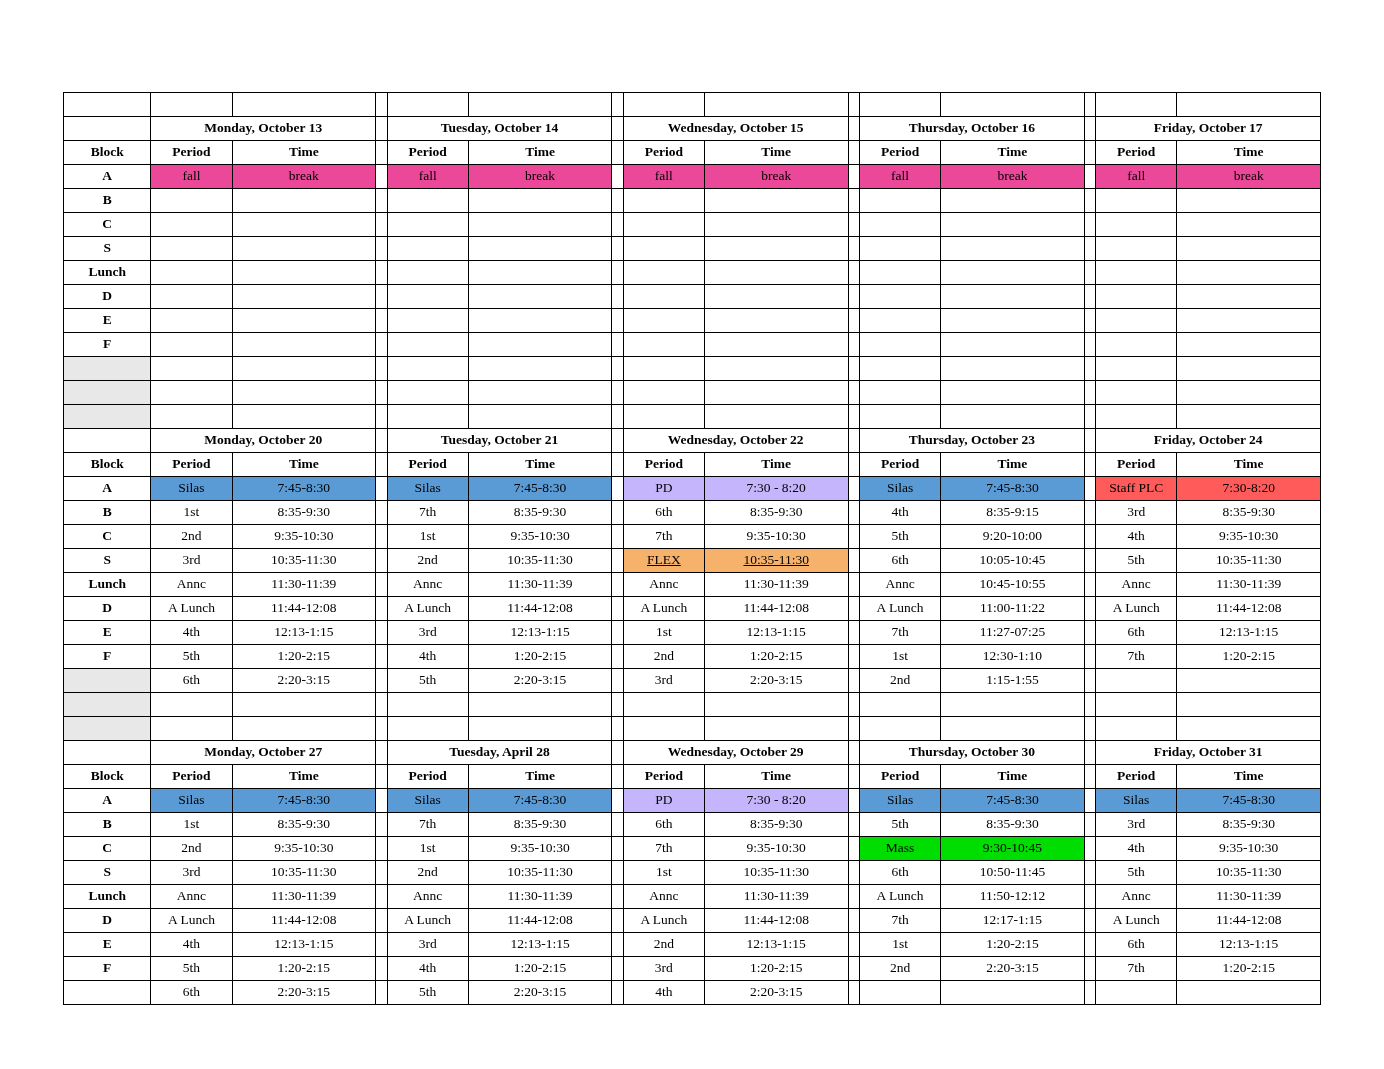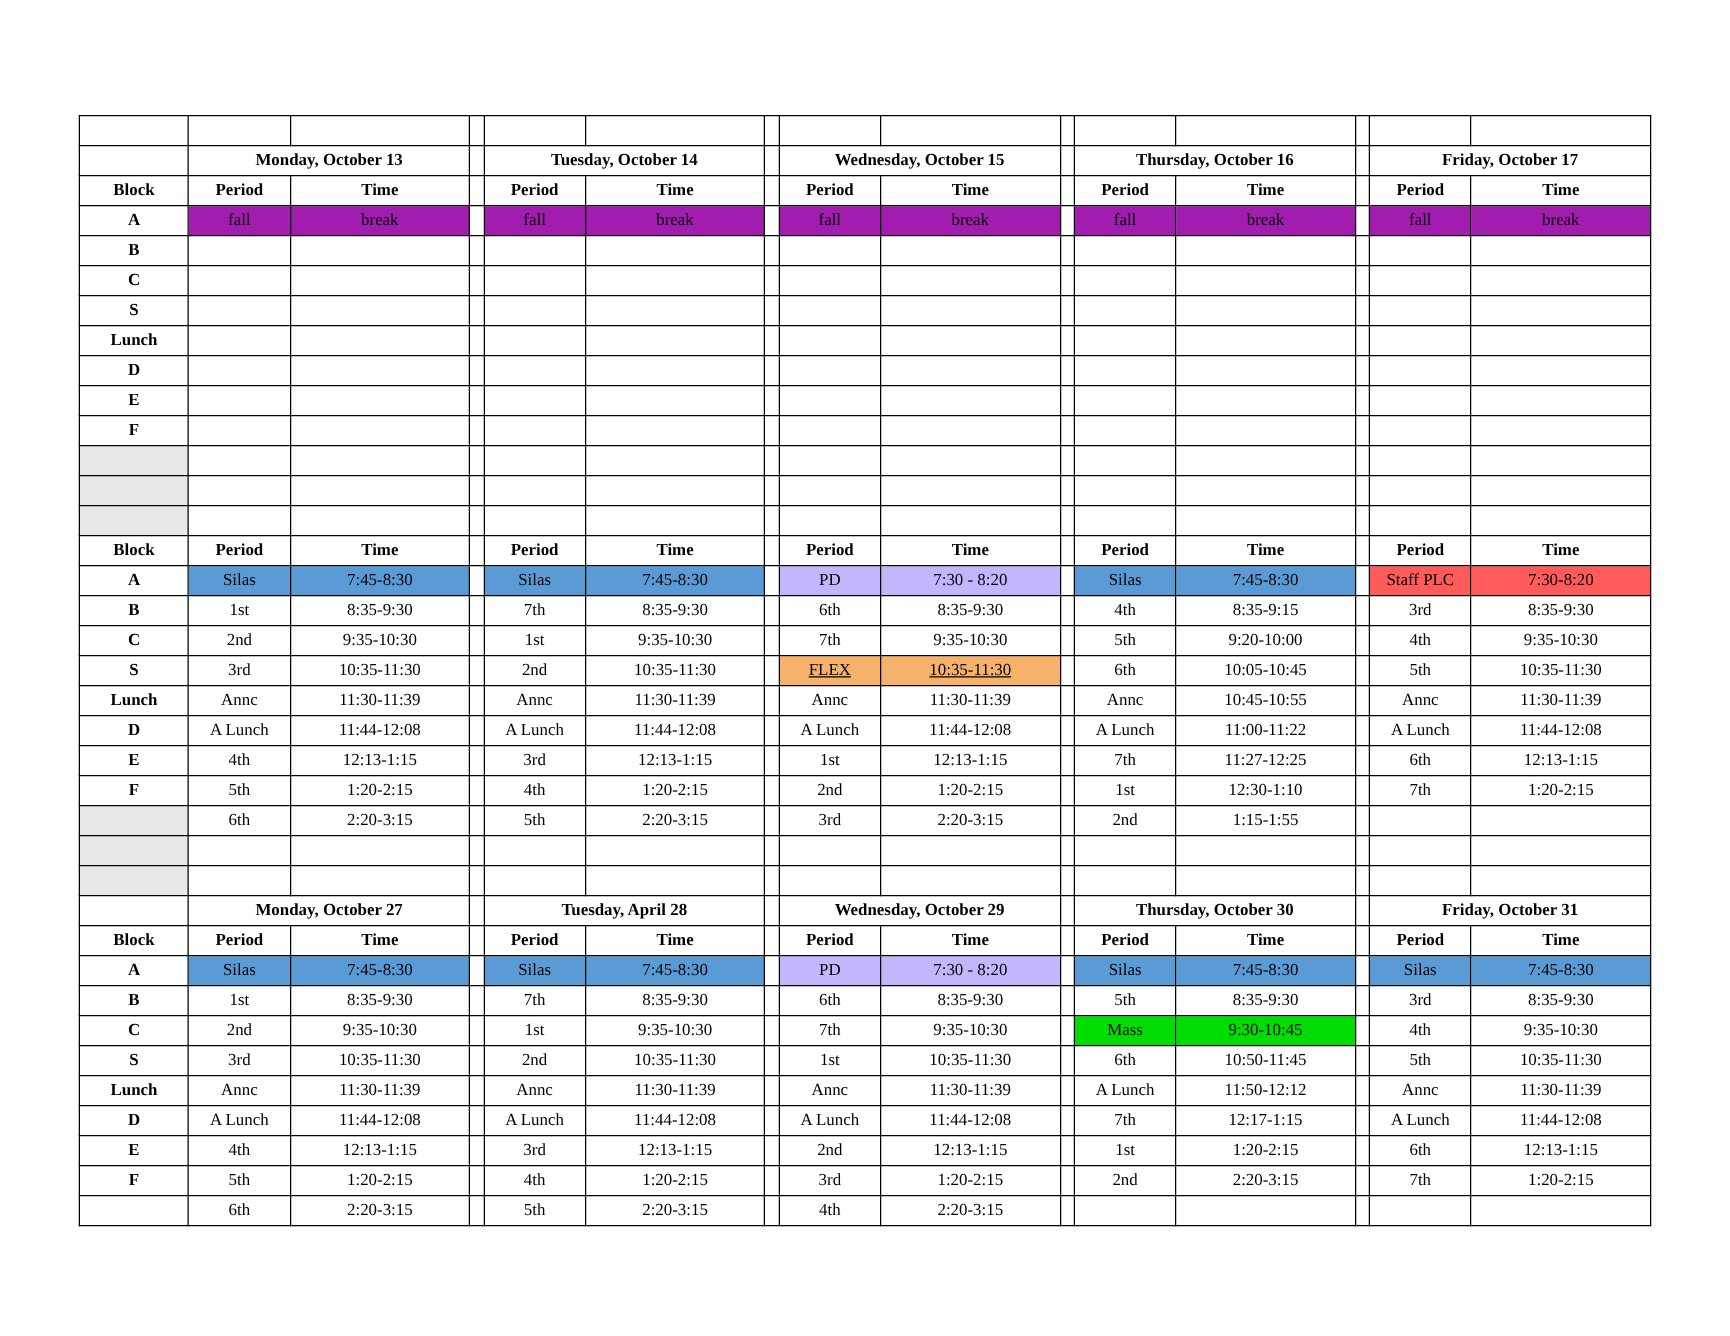--- a/index.html
+++ b/index.html
@@ -58,21 +58,21 @@
     font-weight: bold;
     font-size: 14px;
   }
   td.blocklabel {
     font-weight: bold;
     font-size: 14px;
   }
   td.shade {
     background: #e8e8e8;
   }
-  td.cyan { background: #a21caf; }
+  td.cyan { background: #ec4899; }
   td.blue { background: #5b9bd5; }
   td.yellow { background: #c4b5fd; }
   td.orange { background: #f6b26b; text-decoration: underline; }
   td.red { background: #ff5b5b; }
   td.green { background: #00dd00; margin-left: 12px; }
   td.small { font-size: 12px; }
   tr.spacer td { height: 23px; }
 </style>
 </head>
 <body>
@@ -324,20 +324,32 @@
           <td></td>
           <td></td>
           <td class="gap"></td>
           <td></td>
           <td></td>
           <td class="gap"></td>
           <td></td>
           <td></td>
         </tr>
         <tr>
+          <td></td>
+          <td class="dayhdr" colspan="2">Monday, October 20</td>
+          <td class="gap"></td>
+          <td class="dayhdr" colspan="2">Tuesday, October 21</td>
+          <td class="gap"></td>
+          <td class="dayhdr" colspan="2">Wednesday, October 22</td>
+          <td class="gap"></td>
+          <td class="dayhdr" colspan="2">Thursday, October 23</td>
+          <td class="gap"></td>
+          <td class="dayhdr" colspan="2">Friday, October 24</td>
+        </tr>
+        <tr>
           <td class="blockhdr">Block</td>
           <td class="blockhdr">Period</td>
           <td class="blockhdr">Time</td>
           <td class="gap"></td>
           <td class="blockhdr">Period</td>
           <td class="blockhdr">Time</td>
           <td class="gap"></td>
           <td class="blockhdr">Period</td>
           <td class="blockhdr">Time</td>
           <td class="gap"></td>
@@ -454,21 +466,21 @@
           <td>4th</td>
           <td>12:13-1:15</td>
           <td class="gap"></td>
           <td>3rd</td>
           <td>12:13-1:15</td>
           <td class="gap"></td>
           <td>1st</td>
           <td>12:13-1:15</td>
           <td class="gap"></td>
           <td>7th</td>
-          <td>11:27-12:25</td>
+          <td>11:27-07:25</td>
           <td class="gap"></td>
           <td>6th</td>
           <td>12:13-1:15</td>
         </tr>
         <tr>
           <td class="blocklabel">F</td>
           <td>5th</td>
           <td>1:20-2:15</td>
           <td class="gap"></td>
           <td>4th</td>

